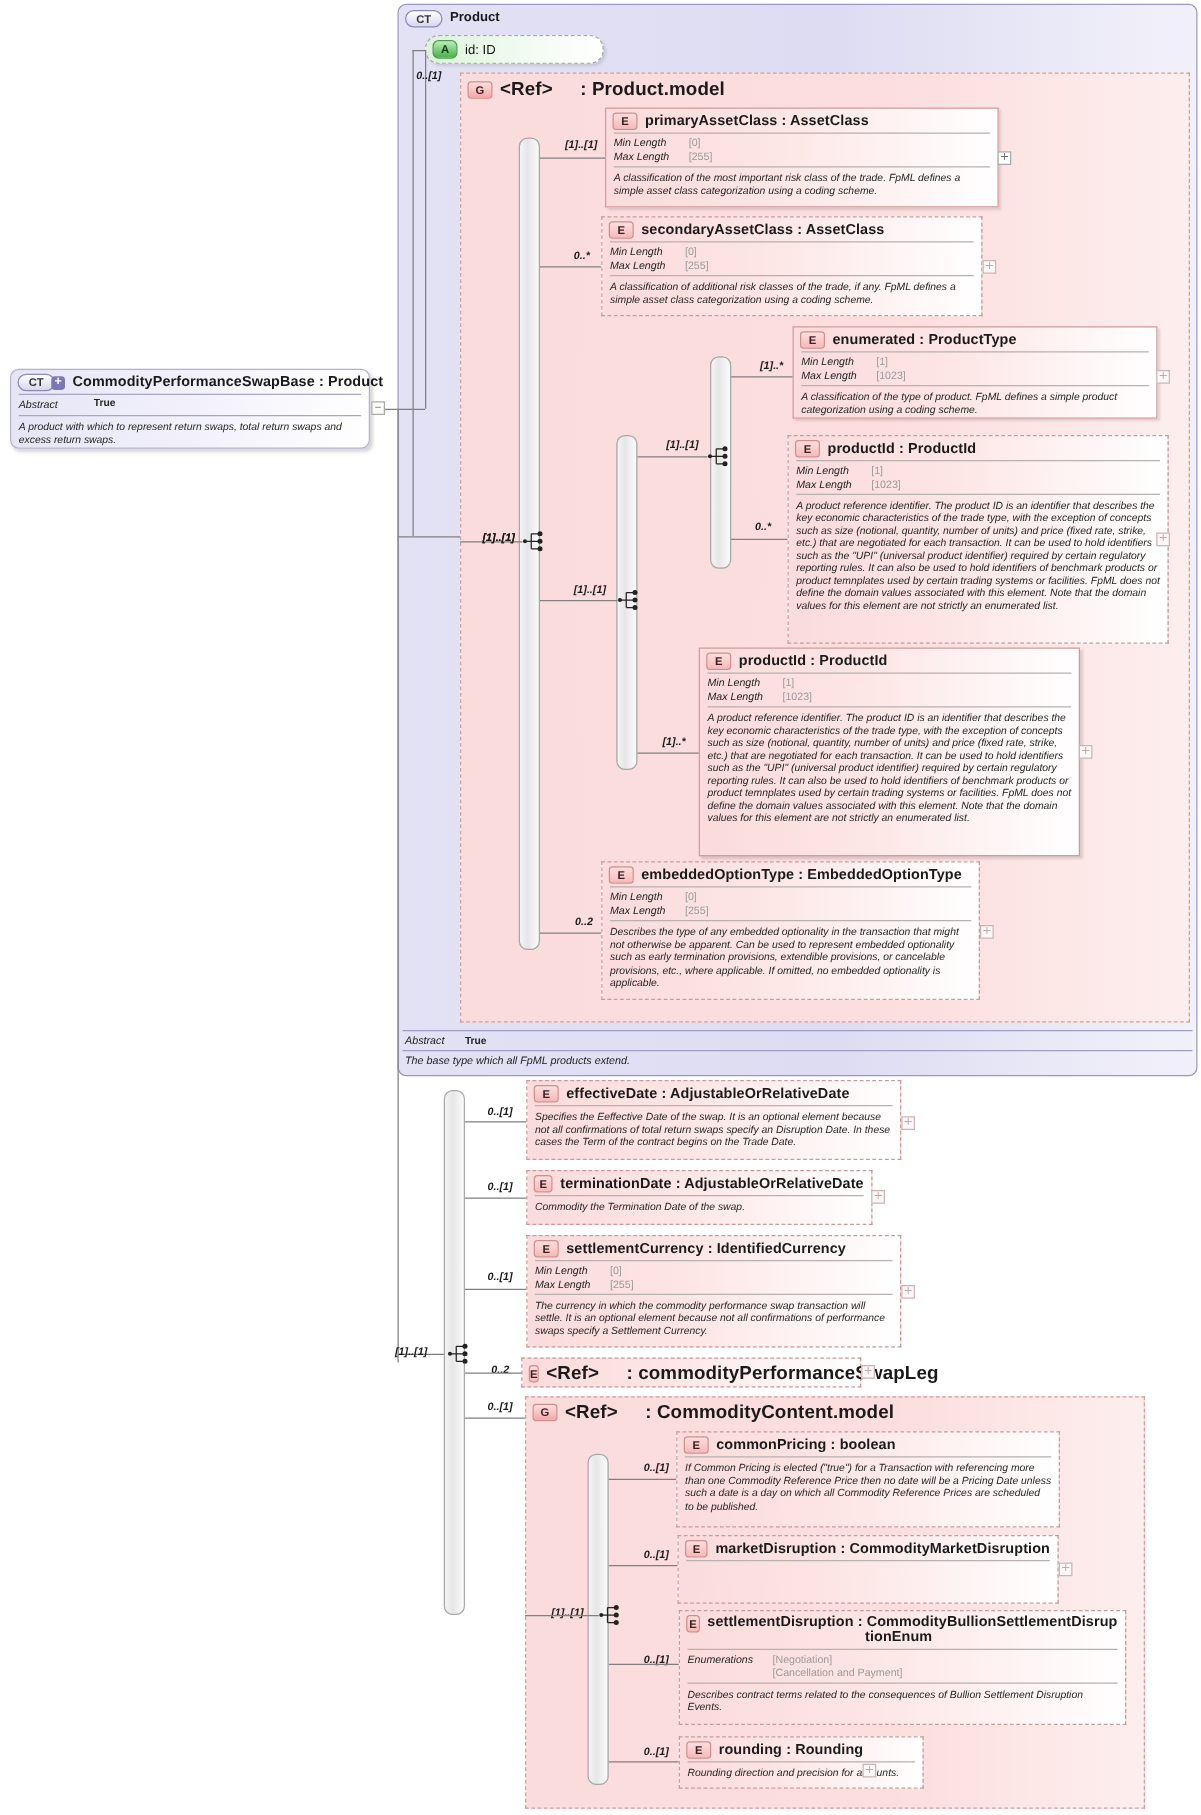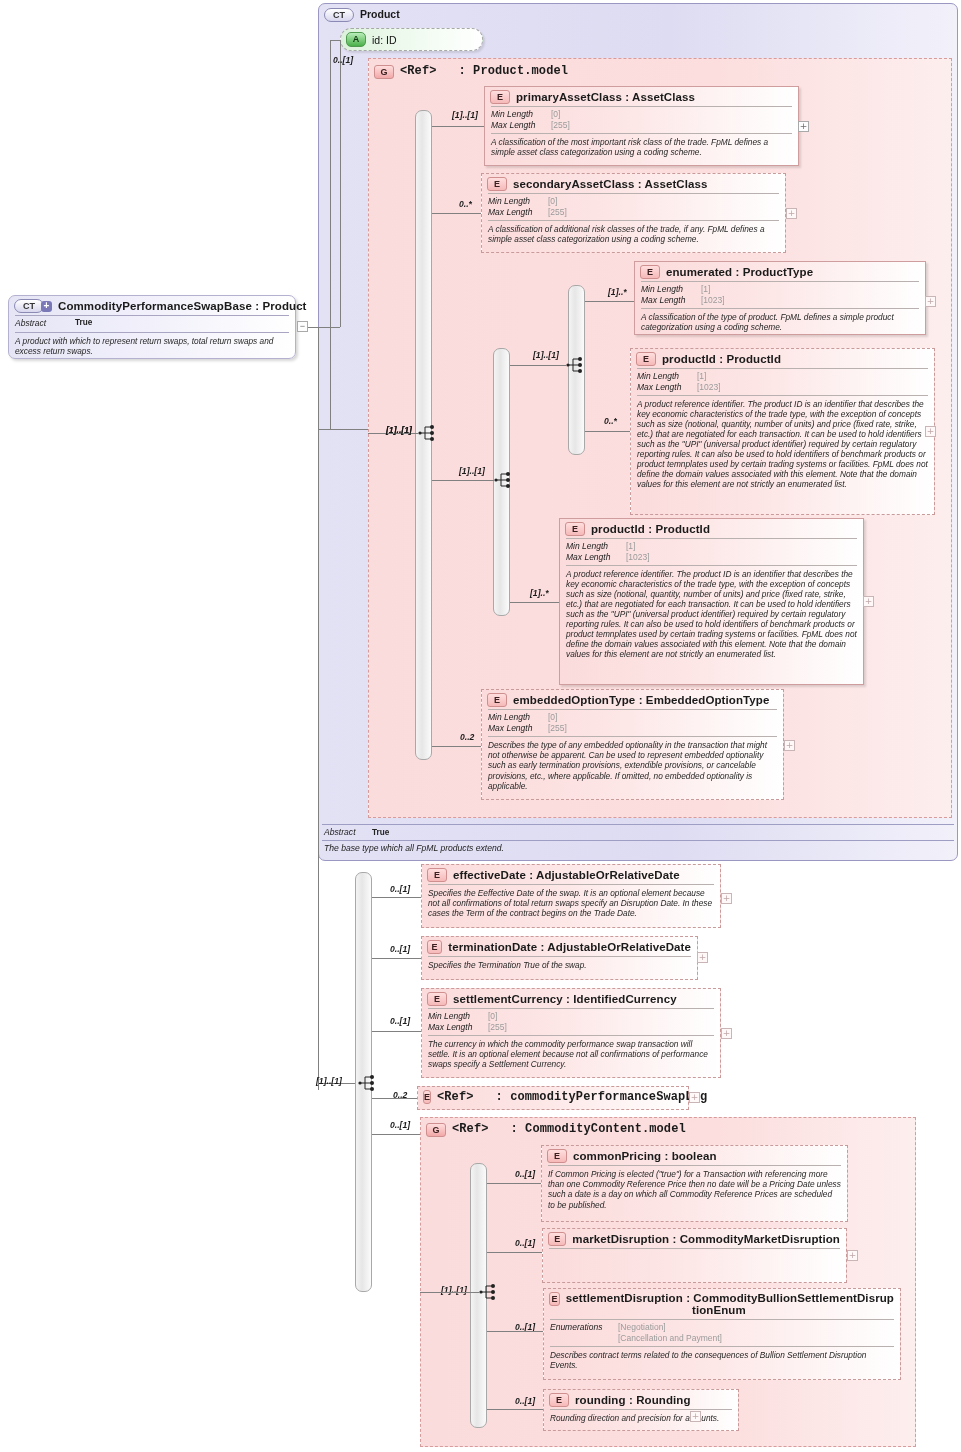--- a/index.html
+++ b/index.html
@@ -41,21 +41,21 @@
     width:20px;height:15px;line-height:13px;border:1px solid #4f9a4f;border-radius:5px;
     background:linear-gradient(to bottom,#b9edb9,#49b049);color:#143a14;
   }
   .ctplus{
     display:inline-block;width:11px;height:11px;line-height:10px;text-align:center;
     font-size:10px;font-weight:bold;color:#fff;background:#7b78b8;border-radius:3px;
     margin-left:-3px;position:relative;top:0px;
   }
 
   .hdr-title{font-size:11.5px;font-weight:bold;color:#1a1a1a;white-space:nowrap;letter-spacing:.1px;}
-  .hdr-title.sm{font-size:12px;font-family:Liberation Mono, monospace;}
+  .hdr-title.sm{font-size:15px;}
   .container-title{font-size:10.5px;font-weight:bold;color:#1a1a1a;}
 
   
   .node{
     position:absolute;box-sizing:border-box;
     background:linear-gradient(to right,#fbdbdb 0%,#fde6e6 45%,#ffffff 100%);
     border:1px solid #cf9d9d;
     box-shadow:2px 2px 2px rgba(0,0,0,.13);
   }
   .node.optional{
@@ -413,21 +413,21 @@
   <div class="plusbtn dim" style="left:721px;top:893px;">+</div>
   <div class="card" style="left:390px;top:884px;">0..[1]</div>
   <div class="ln-h" style="left:372px;top:897px;width:49px;"></div>
 
   <div class="node optional" style="left:421px;top:936px;width:277px;height:44px;">
     <div class="nhdr">
       <span class="tag e">E</span>
       <span class="hdr-title">terminationDate : AdjustableOrRelativeDate</span>
     </div>
     <div class="sep"></div>
-    <div class="doc">Specifies the Termination True of the swap.</div>
+    <div class="doc">Commodity the Termination Date of the swap.</div>
   </div>
   <div class="plusbtn dim" style="left:697px;top:952px;">+</div>
   <div class="card" style="left:390px;top:944px;">0..[1]</div>
   <div class="ln-h" style="left:372px;top:958px;width:49px;"></div>
 
   <div class="node optional" style="left:421px;top:988px;width:300px;height:90px;">
     <div class="nhdr">
       <span class="tag e">E</span>
       <span class="hdr-title">settlementCurrency : IdentifiedCurrency</span>
     </div>

